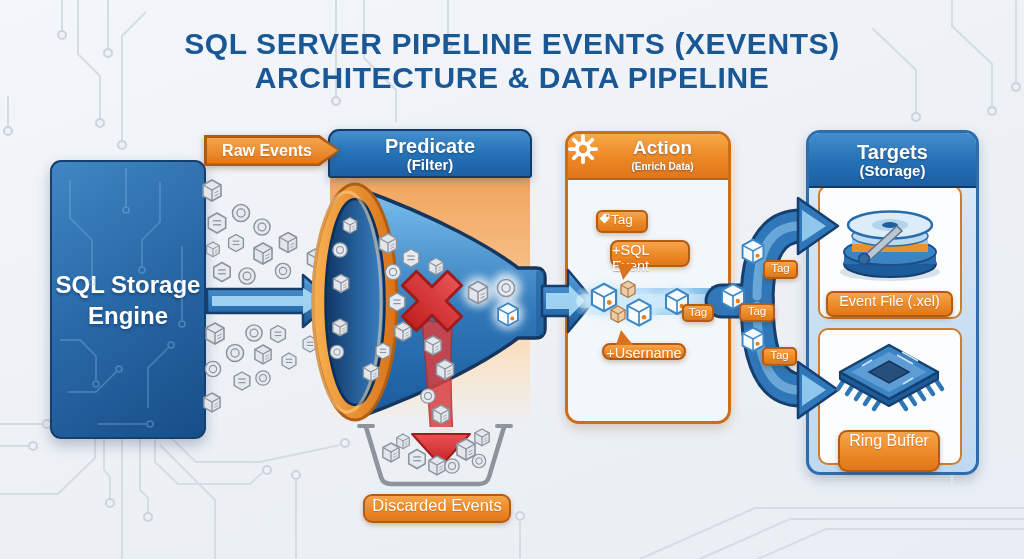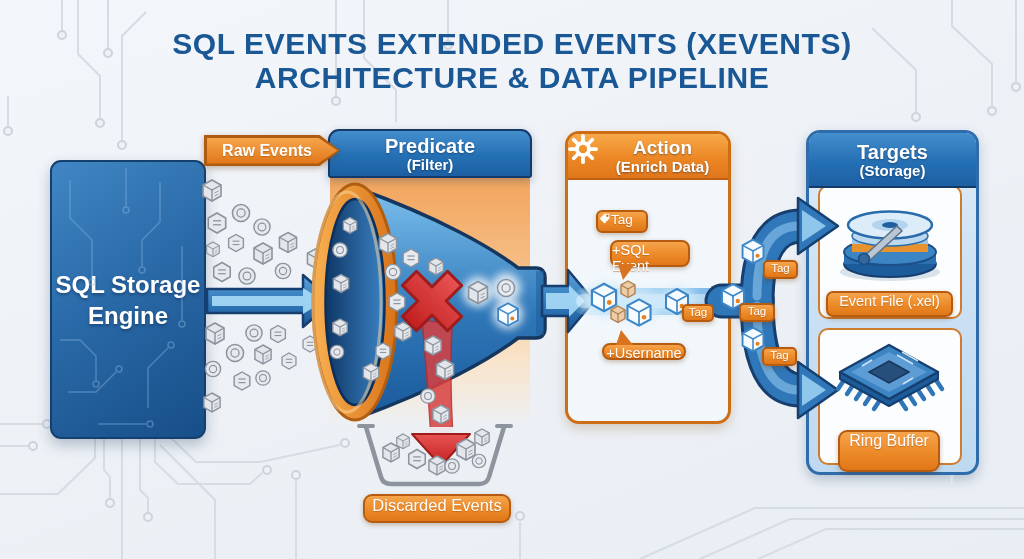--- a/index.html
+++ b/index.html
@@ -55,21 +55,21 @@
 
   .action{ left:565px; top:131px; width:160px; height:287px;
     background:#f2f7fb; border:3px solid #cd6d16; border-radius:14px;
     box-shadow:0 5px 12px rgba(120,70,10,.22);
   }
   .action .phead{
     height:44px; background:linear-gradient(180deg,#f8a948 0%,#ec8725 55%,#e0761a 100%);
     border-radius:10px 10px 0 0; border-bottom:2px solid #c06012;padding-left:29px;
   }
   .action .h1{font-size:19px;}
-  .action .h2{font-size:15px;text-align:right;}
+  .action .h2{font-size:10px;text-align:right;}
   .gear{position:absolute; left:10px; top:7px; width:30px; height:30px;}
 
   .targets{ left:806px; top:130px; width:167px; height:339px;
     background:linear-gradient(180deg,#dcebf8 0%,#cbe0f3 50%,#bed9f0 100%);
     border:3px solid #2e6cab; border-radius:14px;
     box-shadow:0 5px 12px rgba(25,60,105,.25);
   }
   .targets .phead{
     height:53px; background:linear-gradient(180deg,#448ecd 0%,#2470b4 55%,#1d5fa3 100%);
     border-radius:10px 10px 0 0; border-bottom:2px solid #153a68;
@@ -171,21 +171,21 @@
         <circle cx="148" cy="517" r="4"></circle>
       <circle cx="267" cy="470" r="4"></circle>
         <circle cx="345" cy="443" r="4"></circle>
       <circle cx="296" cy="475" r="4"></circle>
         <circle cx="520" cy="516" r="4"></circle>
     </g>
     <path d="M952,446 C954,461 957,464 972,466 C957,468 954,471 952,486 C950,471 947,468 932,466 C947,464 950,461 952,446 Z" fill="#ffffff" opacity="0.92"></path>
   </svg>
 
   <div class="title">
-    <div>SQL EVENTS EXTENDED EVENTS (XEVENTS)</div>
+    <div>SQL SERVER PIPELINE EVENTS (XEVENTS)</div>
     <div>ARCHITECTURE &amp; DATA PIPELINE</div>
   </div>
 
   <div class="engine">
     <div class="engine-label">
       <div>SQL Storage</div>
       <div>Engine</div>
     </div>
   </div>
 

